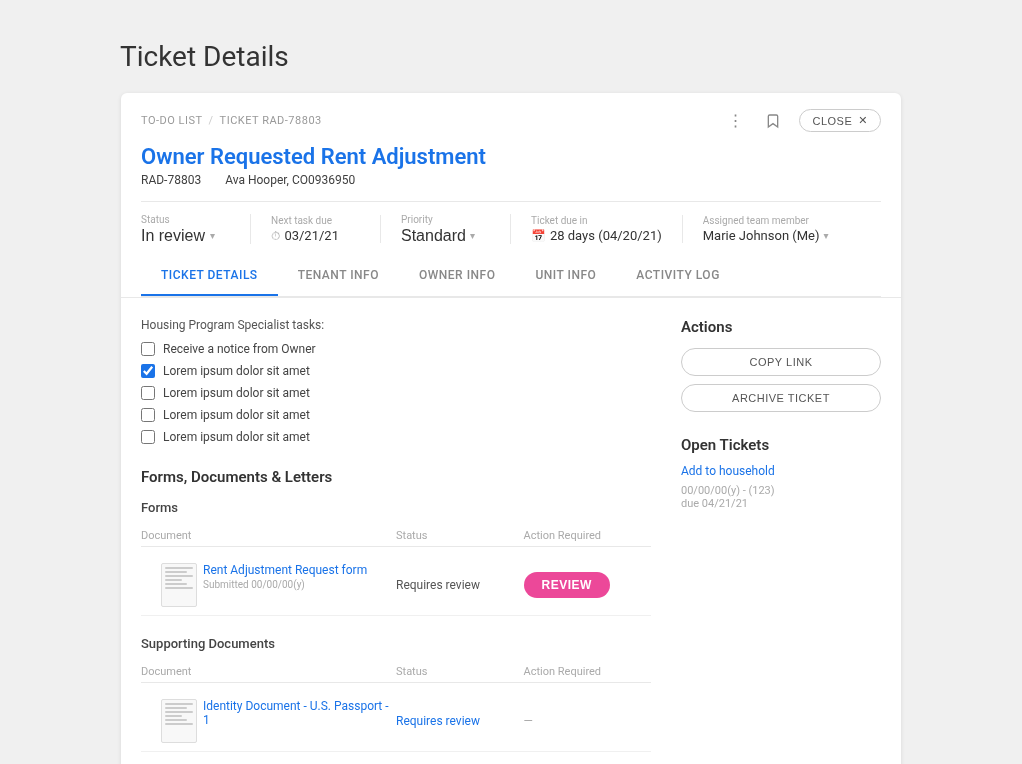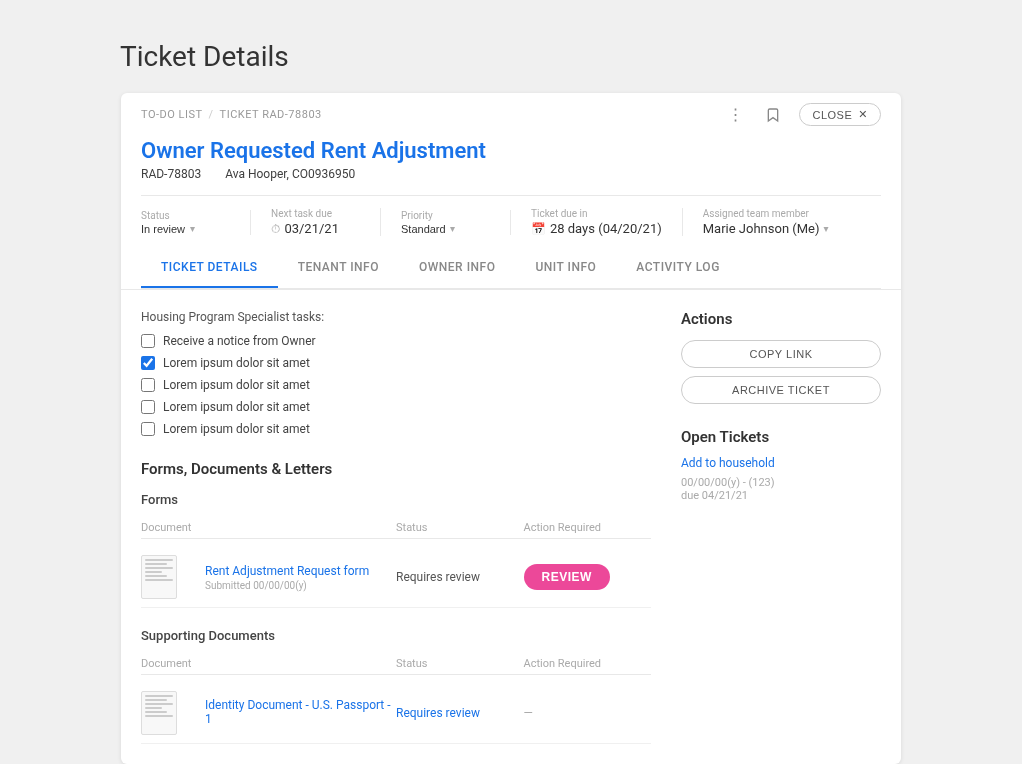--- a/index.html
+++ b/index.html
@@ -26,21 +26,21 @@
 
     .card {
       background: #fff;
       border-radius: 6px;
       width: 780px;
       box-shadow: 0 1px 4px rgba(0,0,0,0.1);
       overflow: hidden;
     }
 
     .card-header {
-      padding: 8px 20px 0 20px;
+      padding: 14px 20px 0 20px;
       border-bottom: 1px solid #e8e8e8;
     }
 
     .breadcrumb-row {
       display: flex;
       align-items: center;
       justify-content: space-between;
       margin-bottom: 10px;
     }
 
@@ -140,21 +140,21 @@
       letter-spacing: 0;
     }
 
     .field-value-row {
       display: flex;
       align-items: center;
       gap: 4px;
     }
 
     .field-select {
-      font-size: 11px;
+      font-size: 16px;
       color: #333;
       border: none;
       background: none;
       cursor: pointer;
       padding: 0;
       appearance: none;
       -webkit-appearance: none;
     }
 
     .field-dropdown-arrow {
@@ -275,22 +275,22 @@
     .table-row {
       display: grid;
       grid-template-columns: 2fr 1fr 1fr;
       align-items: center;
       padding: 8px 0;
       border-bottom: 1px solid #f0f0f0;
     }
 
     .doc-cell {
       display: flex;
-      align-items: center;
-      gap: 28px;
+      gap: 6px;
+      margin-left: 20px;
     }
 
     .doc-thumbnail {
       width: 36px;
       height: 44px;
       border: 1px solid #ddd;
       background: #f8f8f8;
       border-radius: 2px;
       display: flex;
       flex-direction: column;

